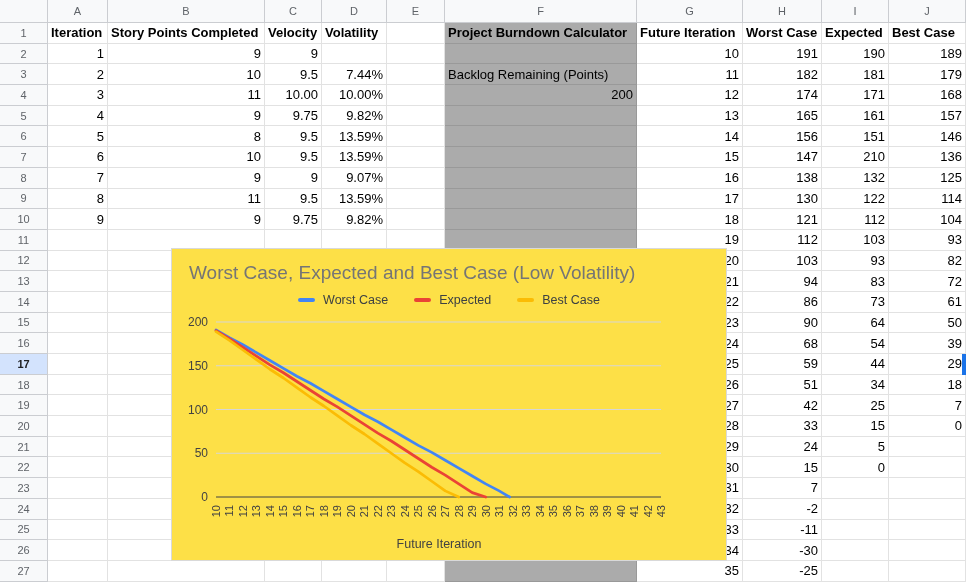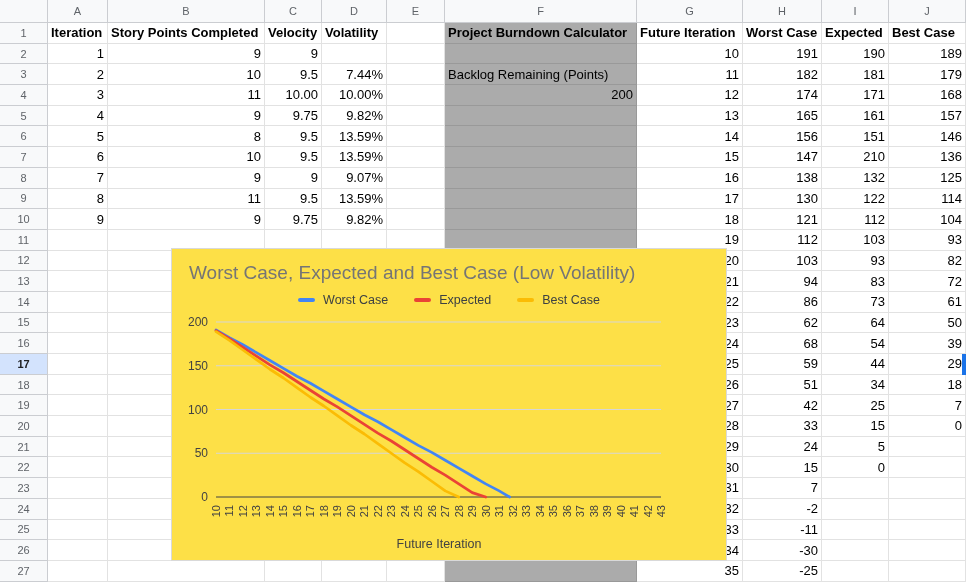--- a/index.html
+++ b/index.html
@@ -224,21 +224,21 @@
       <div class="cell num">73</div>
       <div class="cell num">61</div>
       <div class="rowhdr">15</div>
       <div class="cell txt"></div>
       <div class="cell txt"></div>
       <div class="cell txt"></div>
       <div class="cell txt"></div>
       <div class="cell txt"></div>
       <div class="cell txt gray"></div>
       <div class="cell num">23</div>
-      <div class="cell num">62</div>
+      <div class="cell num">90</div>
       <div class="cell num">64</div>
       <div class="cell num">50</div>
       <div class="rowhdr">16</div>
       <div class="cell txt"></div>
       <div class="cell txt"></div>
       <div class="cell txt"></div>
       <div class="cell txt"></div>
       <div class="cell txt"></div>
       <div class="cell txt gray"></div>
       <div class="cell num">24</div>

